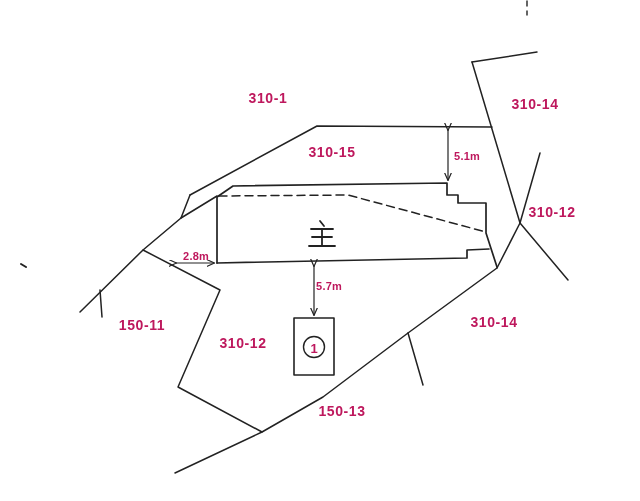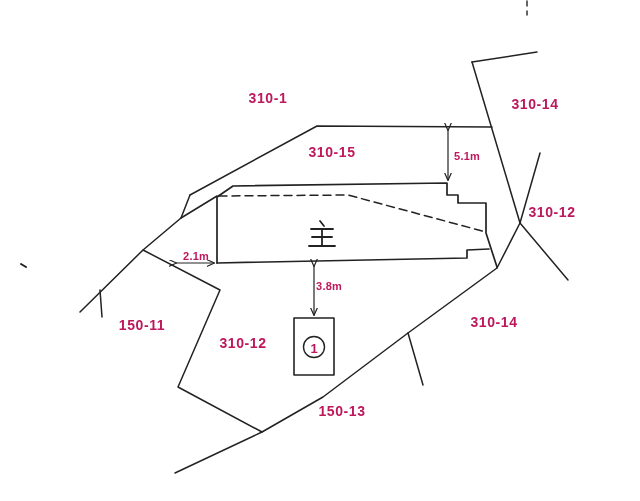--- a/index.html
+++ b/index.html
@@ -95,21 +95,21 @@
 
   <div class="lbl" style="left:268px;top:98px">310-1</div>
   <div class="lbl" style="left:332px;top:152px">310-15</div>
   <div class="lbl" style="left:535px;top:104px">310-14</div>
   <div class="lbl" style="left:552px;top:212px">310-12</div>
   <div class="lbl" style="left:142px;top:325px">150-11</div>
   <div class="lbl" style="left:243px;top:343px">310-12</div>
   <div class="lbl" style="left:494px;top:322px">310-14</div>
   <div class="lbl" style="left:342px;top:411px">150-13</div>
 
-  <div class="lbl dim" style="left:196px;top:256px">2.1m</div>
+  <div class="lbl dim" style="left:196px;top:256px">2.8m</div>
   <div class="lbl dim" style="left:467px;top:156px">5.1m</div>
-  <div class="lbl dim" style="left:329px;top:286px">3.8m</div>
+  <div class="lbl dim" style="left:329px;top:286px">5.7m</div>
 
   <div class="lbl annex-digit" style="left:314px;top:348px">1</div>
 
   <span class="hidden-text" style="left:322px;top:234px">主</span>
 
 </div>
 
 </body></html>

